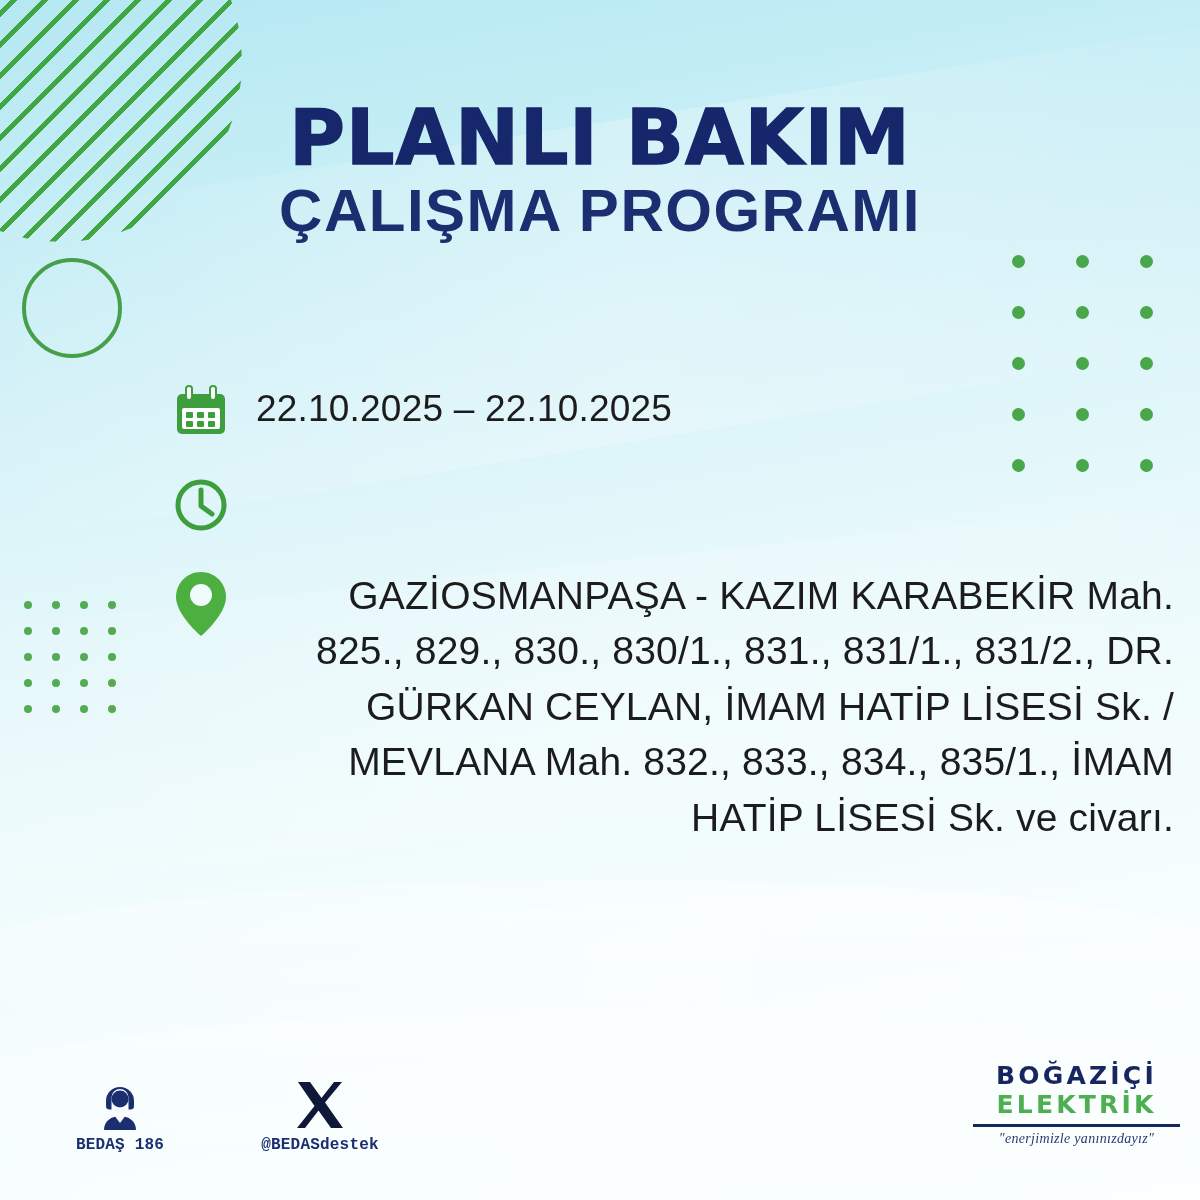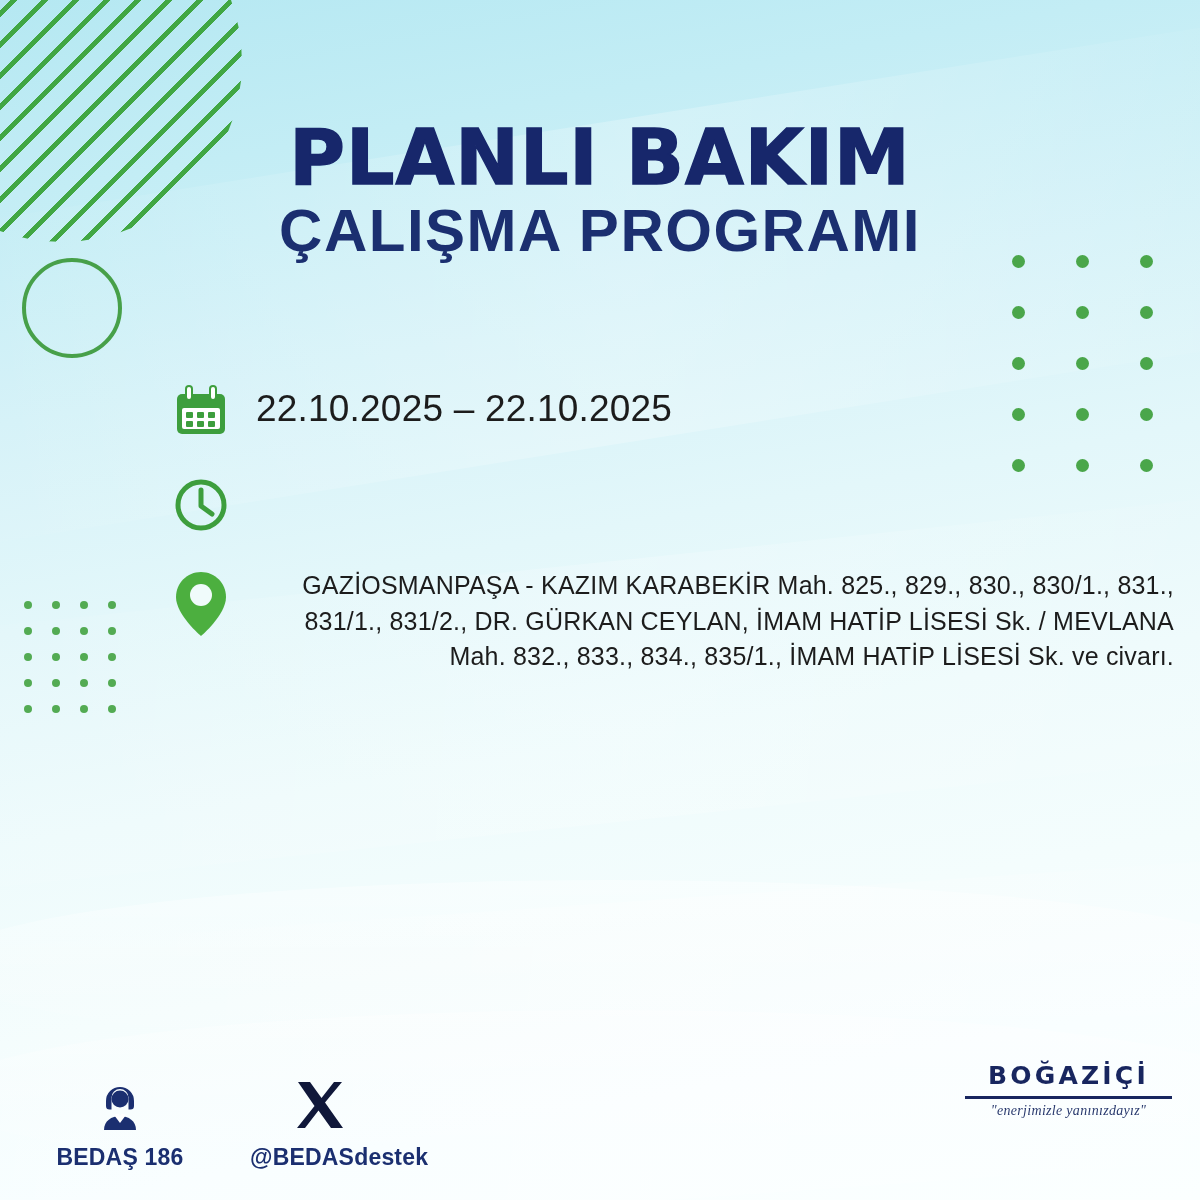--- a/index.html
+++ b/index.html
@@ -80,21 +80,21 @@
 
   .dots-left {
     left:14px; top:592px;
     grid-template-columns:repeat(4, 28px);
     grid-auto-rows:26px;
     justify-items:center; align-items:center;
   }
   .dots-left span { width:8px; height:8px; background:#53ab53; }
 
   
-  .heading { position:absolute; left:0; top:120px; width:1200px; text-align:center; }
+  .heading { position:absolute; left:0; top:100px; width:1200px; text-align:center; }
   .title-main {
     font-family:"DejaVu Sans", sans-serif;
     font-weight:bold;
     font-size:76px;
     letter-spacing:1px;
     color:#17276b;
     line-height:1.0;
     -webkit-text-stroke:1.5px #17276b;
   }
   .title-sub {
@@ -120,46 +120,45 @@
     line-height:1.0;
     padding-top:12px;
     padding-left:22px;
     letter-spacing:.2px;
     text-align:right;
   }
   .row-date .txt, .row-time .txt { font-size:37px; }
   .row-loc { margin-bottom:0; }
   .row-loc .ico { align-items:flex-start; padding-top:4px; }
   .row-loc .txt {
-    font-size:25px;
+    font-size:39px;
     line-height:1.42;
     padding-top:2px;
     max-width:940px;
   }
 
   
   .footer-items {
     position:absolute; left:50px; top:1074px;
     display:flex; align-items:flex-end; gap:60px;
   }
   .fitem { width:140px; text-align:center; }
   .fitem .fico { height:62px; display:flex; align-items:center; justify-content:center; }
   .fitem .flabel {
-    margin-top:8px;
-    font-family:Liberation Sans, sans-serif;
+    font-family:Liberation Mono, monospace;
     font-weight:bold;
-    font-size:23px;
+    font-size:16px;
     color:#1b2f70;
     letter-spacing:.2px;
     white-space:nowrap;
   }
 
   
   .brand {
-    position:absolute; right:24px; top:1062px;
+    position:absolute; right:16px; top:1062px;
     width:215px; text-align:center;
   }
   .brand-l1, .brand-l2, .brand-l3 {
     font-family:"DejaVu Sans", sans-serif;
     font-weight:bold;
     font-size:25px;
     letter-spacing:3.2px;
     line-height:1.14;
   }
   .brand-l1 { color:#18265f; }
@@ -301,17 +300,18 @@
           <path d="M4 3 h12 l11.5 16 L40 3 h8 L31 23.5 L49 49 H37 L24.5 31.5 L11 49 H3 L20.5 27 Z" fill="#10183a"></path>
         </svg>
       </div>
       <div class="flabel">@BEDASdestek</div>
     </div>
 
   </div>
 
   <div class="brand">
     <div class="brand-l1">BOĞAZİÇİ</div>
+    <div class="brand-l2">ELEKTRİK</div>
     <div class="brand-rule"></div>
     <div class="brand-tag">"enerjimizle yanınızdayız"</div>
   </div>
 
 </div>
 
 </body></html>

